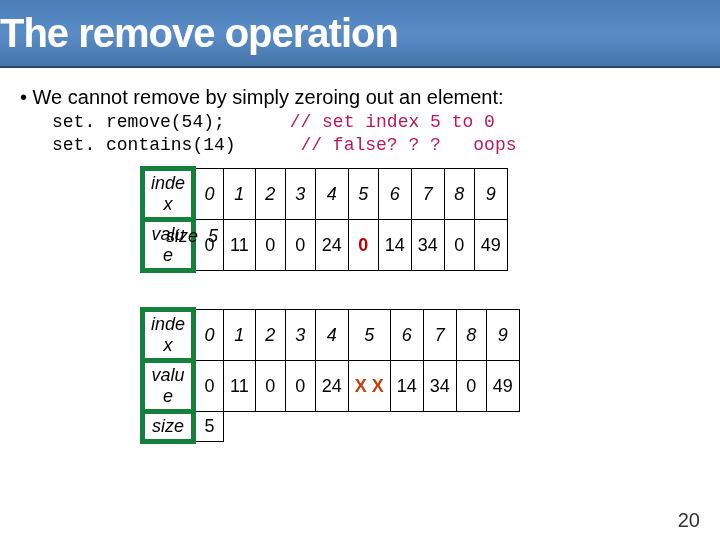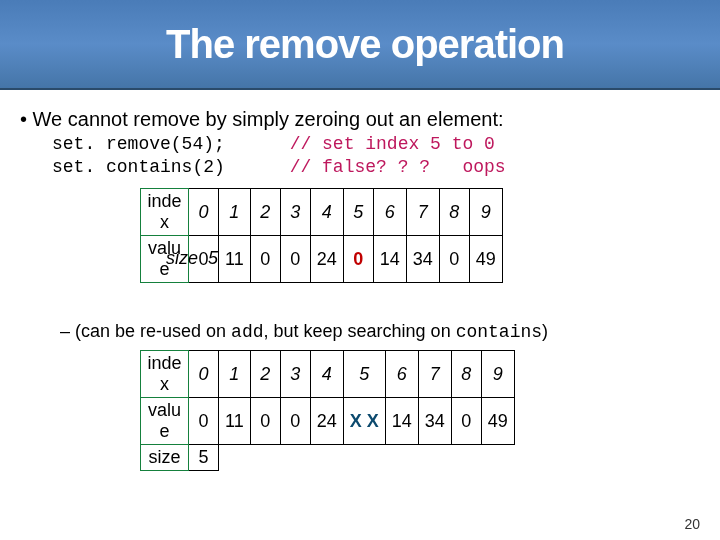--- a/index.html
+++ b/index.html
@@ -6,27 +6,26 @@
   body {
     width: 720px;
     height: 540px;
     font-family: Verdana, Arial, sans-serif;
     background: #fff;
     position: relative;
     overflow: hidden;
   }
   .title-bar {
     width: 100%;
-    height: 90px;
+    height: 68px;
     background: linear-gradient(to bottom, #4a7cb8 0%, #5a8cc8 50%, #4575a8 100%);
     border-bottom: 2px solid #2a4a6a;
     display: flex;
     align-items: center;
-    justify-content: center;
-    padding-left: 10px;
+    justify-content: flex-start;
   }
   .title-bar h1 {
     color: #fff;
     font-size: 40px;
     font-weight: bold;
     letter-spacing: -1px;
     font-family: Verdana, sans-serif;
   }
   .content {
     padding: 10px 32px 10px 20px;
@@ -55,66 +54,67 @@
     font-size: 18px;
   }
   table.arr td, table.arr th {
     border: 1px solid #000;
     text-align: center;
     padding: 2px 6px;
     min-width: 30px;
     height: 26px;
   }
   table.arr .lab {
+    font-style: italic;
     font-weight: normal;
-    border: 1px solid #15803d;
+    border: 5px solid #15803d;
     width: 48px;
   }
   table.arr .idx {
     font-style: italic;
   }
   .bold-red { color: #c00000; font-weight: bold; }
-  .bold-bl { color: #0c4a6e; font-weight: bold; }
+  .bold-bl { color: #c2410c; font-weight: bold; }
   .overlay-bullet {
     position: absolute;
     font-size: 20px;
     left: 20px;
   }
   .size-overlay {
     position: absolute;
     font-style: italic;
   }
   .sub-bullet {
     margin-left: 40px;
     font-size: 18px;
     margin-top: 4px;
     margin-bottom: 8px;
   }
   .mono { font-family: "Courier New", monospace; }
   .page-num {
     position: absolute;
     bottom: 8px;
     right: 20px;
-    font-size: 14px;
+    font-size: 20px;
     color: #333;
   }
 </style>
 </head>
 <body>
 
 <div class="title-bar">
   <h1>The remove operation</h1>
 </div>
 
 <div class="content">
 
   <div class="bullet-row">• We cannot remove by simply zeroing out an element:</div>
 
   <div class="code-block"><span>set. remove(54);</span>      <span class="comment">// set index 5 to 0</span>
-<span>set. contains(2)</span>      <span class="comment">// false? ? ?   oops</span></div>
+<span>set. contains(14)</span>      <span class="comment">// false? ? ?   oops</span></div>
 
   <div class="table-wrap" style="position:relative;">
     <table class="arr">
       <tbody>
           <tr>
         <td class="lab">inde x</td>
         <td class="idx">0</td>
         <td class="idx">1</td>
         <td class="idx">2</td>
         <td class="idx">3</td>
@@ -141,23 +141,20 @@
     </tbody>
       </table>
     <div class="size-overlay" style="left:26px; top:60px;">
       <span>size</span>&nbsp;&nbsp;<span>5</span>
     </div>
   </div>
 
 
   <div style="height:34px;"></div>
 
-  <div class="sub-bullet">
-    <span>– (can be re-used on </span><span class="mono">add</span><span>, but keep searching on </span><span class="mono">contains</span><span>)</span>
-  </div>
 
   <div class="table-wrap">
     <table class="arr">
       <tbody>
           <tr>
         <td class="lab">inde x</td>
         <td class="idx">0</td>
         <td class="idx">1</td>
         <td class="idx">2</td>
         <td class="idx">3</td>

